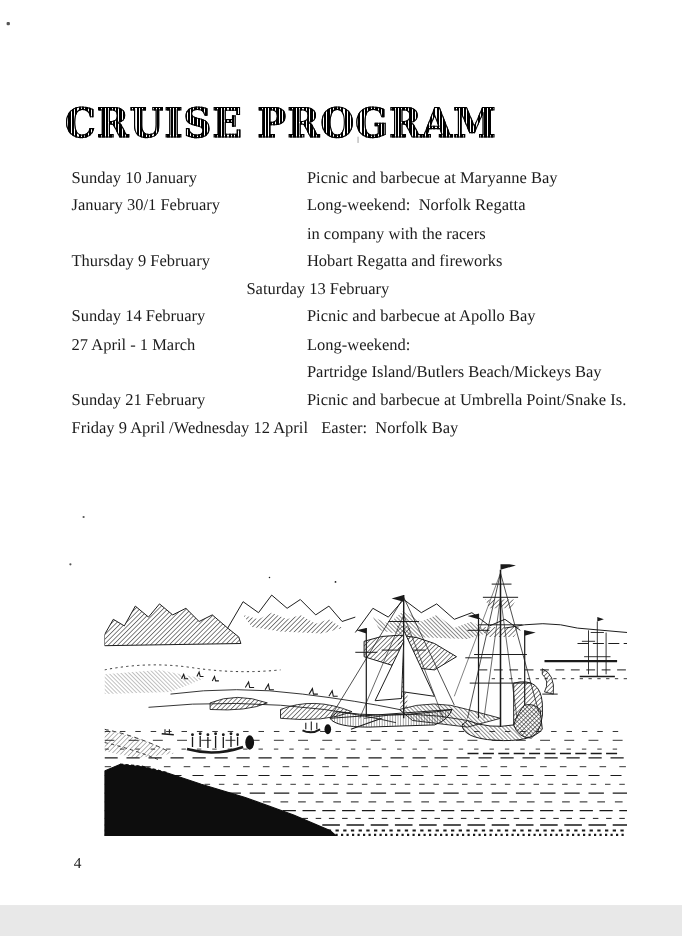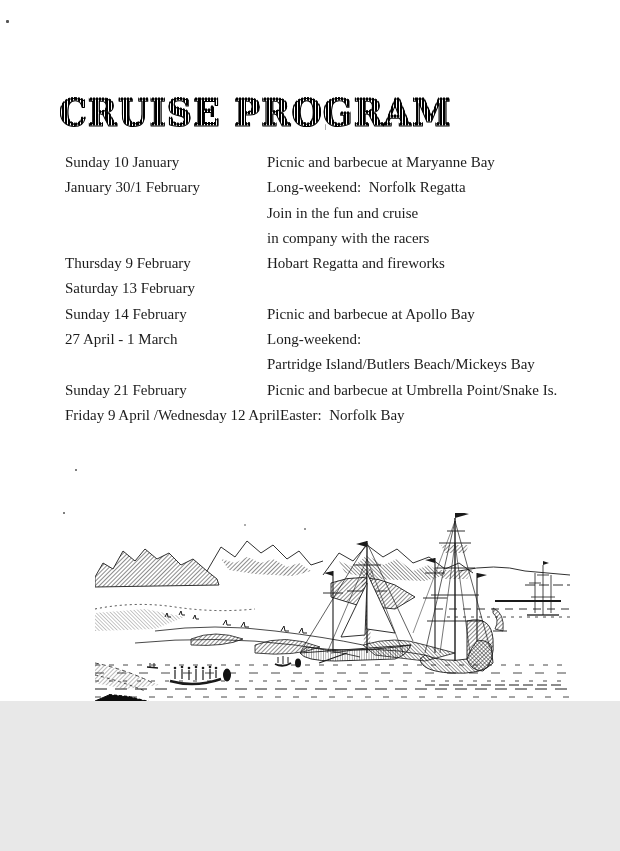--- a/index.html
+++ b/index.html
@@ -1,40 +1,40 @@
 <!DOCTYPE html>
 <html><head>
 <meta charset="utf-8">
 <style>
   html,body{margin:0;padding:0;background:#e8e8e8;}
   .page{
-    position:relative;width:620px;height:701px;background:#ffffff;
+    position:relative;width:620px;height:823px;background:#ffffff;
     font-family:"Liberation Serif", serif;color:#1c1c1c;overflow:hidden;
     margin:0 auto;
   }
   .speck{position:absolute;background:#555;border-radius:1px;}
   .title{
     position:absolute;left:59px;top:94px;
     font-family:"DejaVu Serif", serif;
     font-size:35px;font-weight:900;letter-spacing:1px;line-height:1;
     color:#000;white-space:nowrap;transform:scaleY(1.05);transform-origin:left top;
   }
   @supports ((-webkit-background-clip: text) or (background-clip: text)) {
     .title{
       background:repeating-linear-gradient(90deg,#000 0 2.1px,#fff 2.1px 3.1px);
       -webkit-background-clip:text;background-clip:text;
       color:transparent;
       text-shadow:none;
       -webkit-text-stroke:1px #000;
     }
   }
   .program{position:absolute;left:65px;top:150px;width:520px;}
-  .prow{display:flex;line-height:25.3px;font-size:15px;}
+  .prow{display:flex;line-height:25.3px;font-size:15px;justify-content:center;}
   .pdate{flex:0 0 202px;white-space:pre;}
-  .pdesc{flex:1 1 auto;white-space:pre;}
+  .pdesc{flex:1 1 auto;white-space:pre;margin-left:12px;}
   .engraving{position:absolute;left:95px;top:513px;width:475px;height:247px;}
   .pagenum{position:absolute;left:67px;top:778px;font-size:14px;}
 </style>
 </head>
 <body>
 
 <div class="page">
 
   <div class="speck" style="left:6px;top:20px;width:3px;height:3px;"></div>
   <div class="speck" style="left:75px;top:469px;width:2px;height:2px;"></div>
@@ -47,21 +47,20 @@
     <div class="prow">
       <span class="pdate">Sunday 10 January</span>
       <span class="pdesc">Picnic and barbecue at Maryanne Bay</span>
     </div>
     <div class="prow">
       <span class="pdate">January 30/1 February</span>
       <span class="pdesc">Long-weekend:  Norfolk Regatta</span>
     </div>
     <div class="prow">
       <span class="pdate"></span>
-      <span class="pdesc">Join in the fun and cruise</span>
     </div>
     <div class="prow">
       <span class="pdate"></span>
       <span class="pdesc">in company with the racers</span>
     </div>
     <div class="prow">
       <span class="pdate">Thursday 9 February</span>
       <span class="pdesc">Hobart Regatta and fireworks</span>
     </div>
     <div class="prow">

